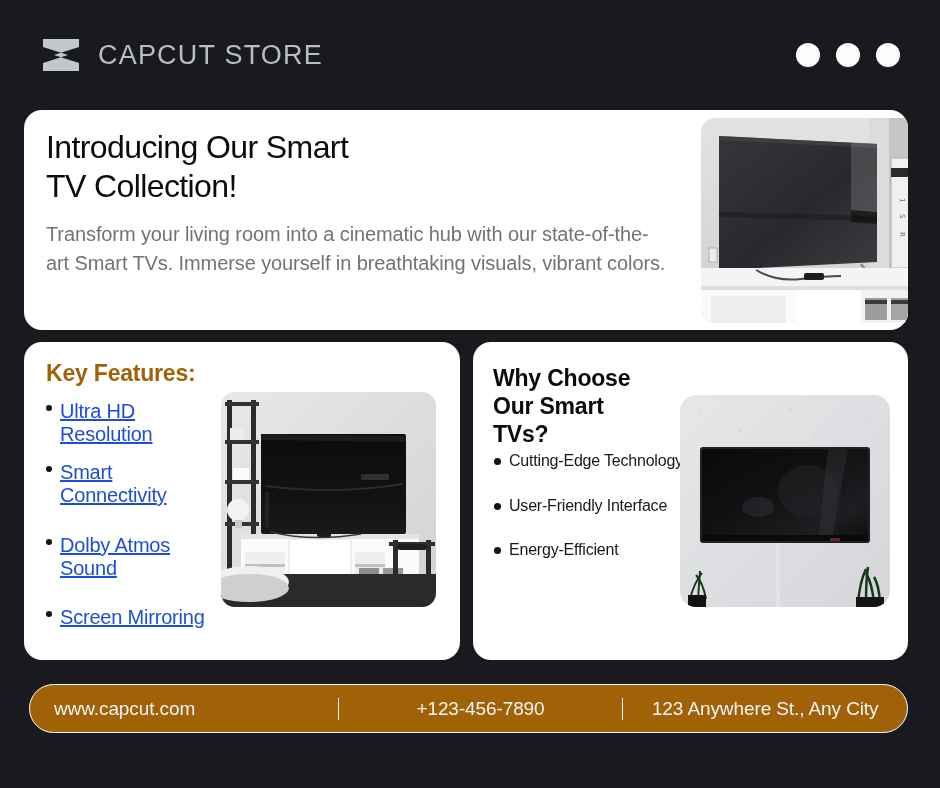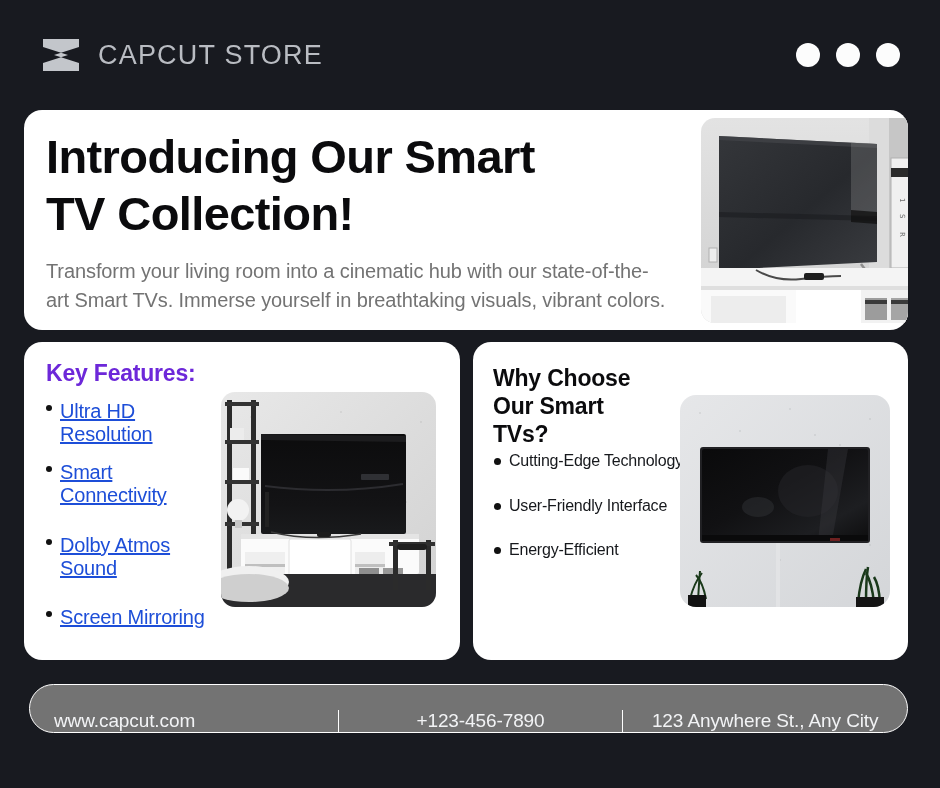--- a/index.html
+++ b/index.html
@@ -42,40 +42,40 @@
     border-radius:18px;
     overflow:hidden;
   }
 
   
   .hero { left:24px; top:110px; width:884px; height:220px; }
   .hero-text {
     position:absolute; left:22px; top:18px; width:620px;
   }
   .hero-title {
-    font-size:47px; font-weight:bold; line-height:1.22;
+    font-size:32px; font-weight:normal; line-height:1.22;
     color:#0B0B0D; letter-spacing:-0.6px;
     white-space:pre-line;
   }
   .hero-body {
     margin-top:14px;
     font-size:20px; line-height:1.46; color:#737373;
     letter-spacing:-0.1px;
   }
   .hero-photo {
     position:absolute; right:-8px; top:8px;
     width:215px; height:205px;
     border-radius:14px; overflow:hidden;
   }
 
   
   .card-features { left:24px; top:342px; width:436px; height:318px; }
   .features-title {
     position:absolute; left:22px; top:18px;
-    font-size:23px; font-weight:bold; color:#6d28d9; letter-spacing:-0.2px;
+    font-size:23px; font-weight:bold; color:#a16207; letter-spacing:-0.2px;
   }
   .features-list {
     position:absolute; left:18px; top:58px; width:180px;
     list-style:none;
   }
   .features-list li {
     position:relative; padding-left:18px; margin-bottom:14px;
     font-size:20px; line-height:1.17; color:#1d4ed8; letter-spacing:-0.2px;text-decoration:underline;
   }
   .features-list li:nth-child(2) { margin-bottom:26px; }
@@ -114,22 +114,22 @@
     width:210px; height:212px;
     border-radius:16px; overflow:hidden;
   }
 
   
   .footer {
     position:absolute; left:29px; top:684px;
     width:879px; height:49px;
     border:1.6px solid #FFFFFF;
     border-radius:26px;
-    display:flex; align-items:flex-end;
-    background:#737373;
+    display:flex; align-items:center;
+    background:#a16207;
     overflow:hidden;
   }
   .footer-cell {
     flex:1 1 0;
     display:flex; align-items:center; justify-content:center;
     font-size:19px; color:#F2F3F5; letter-spacing:-0.1px;
     white-space:nowrap;
   }
   .footer-cell.left { justify-content:flex-start; padding-left:24px; }
   .footer-cell + .footer-cell { border-left:1.6px solid #FFFFFF; }

